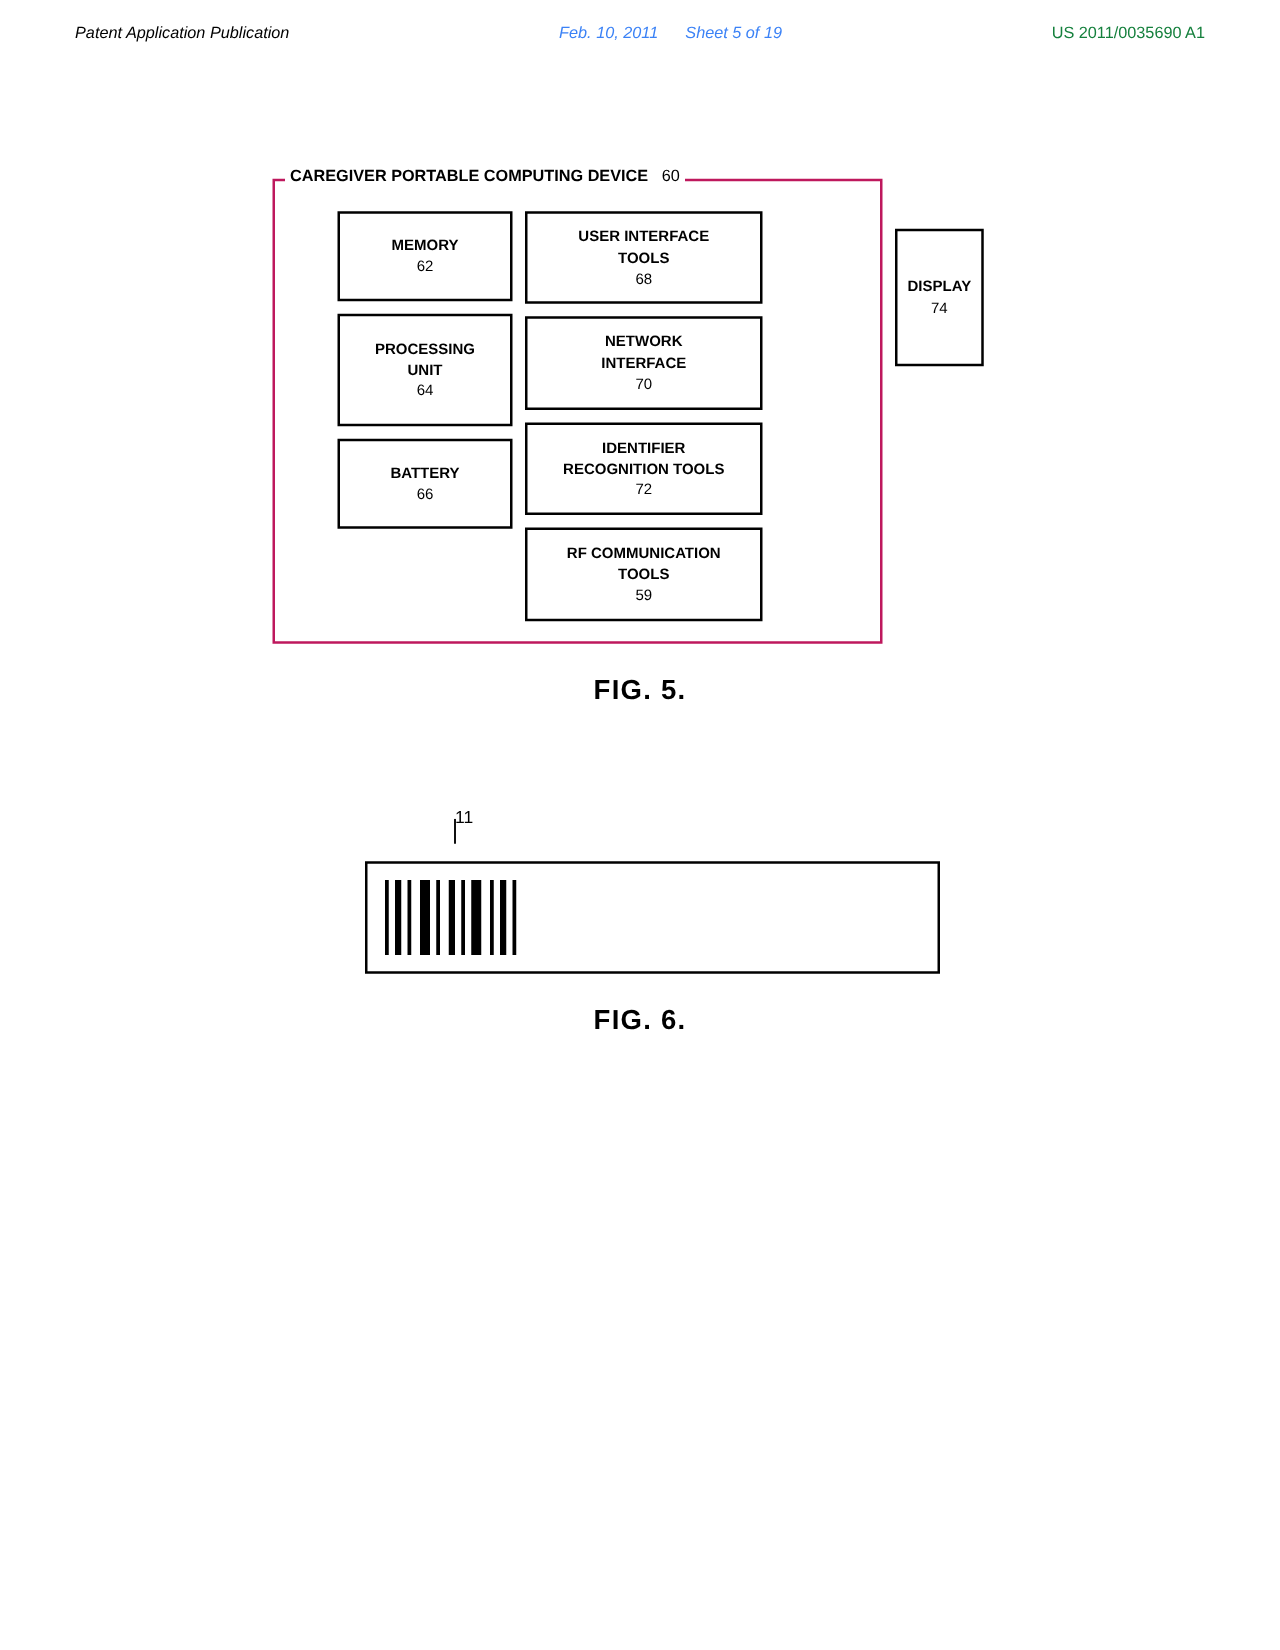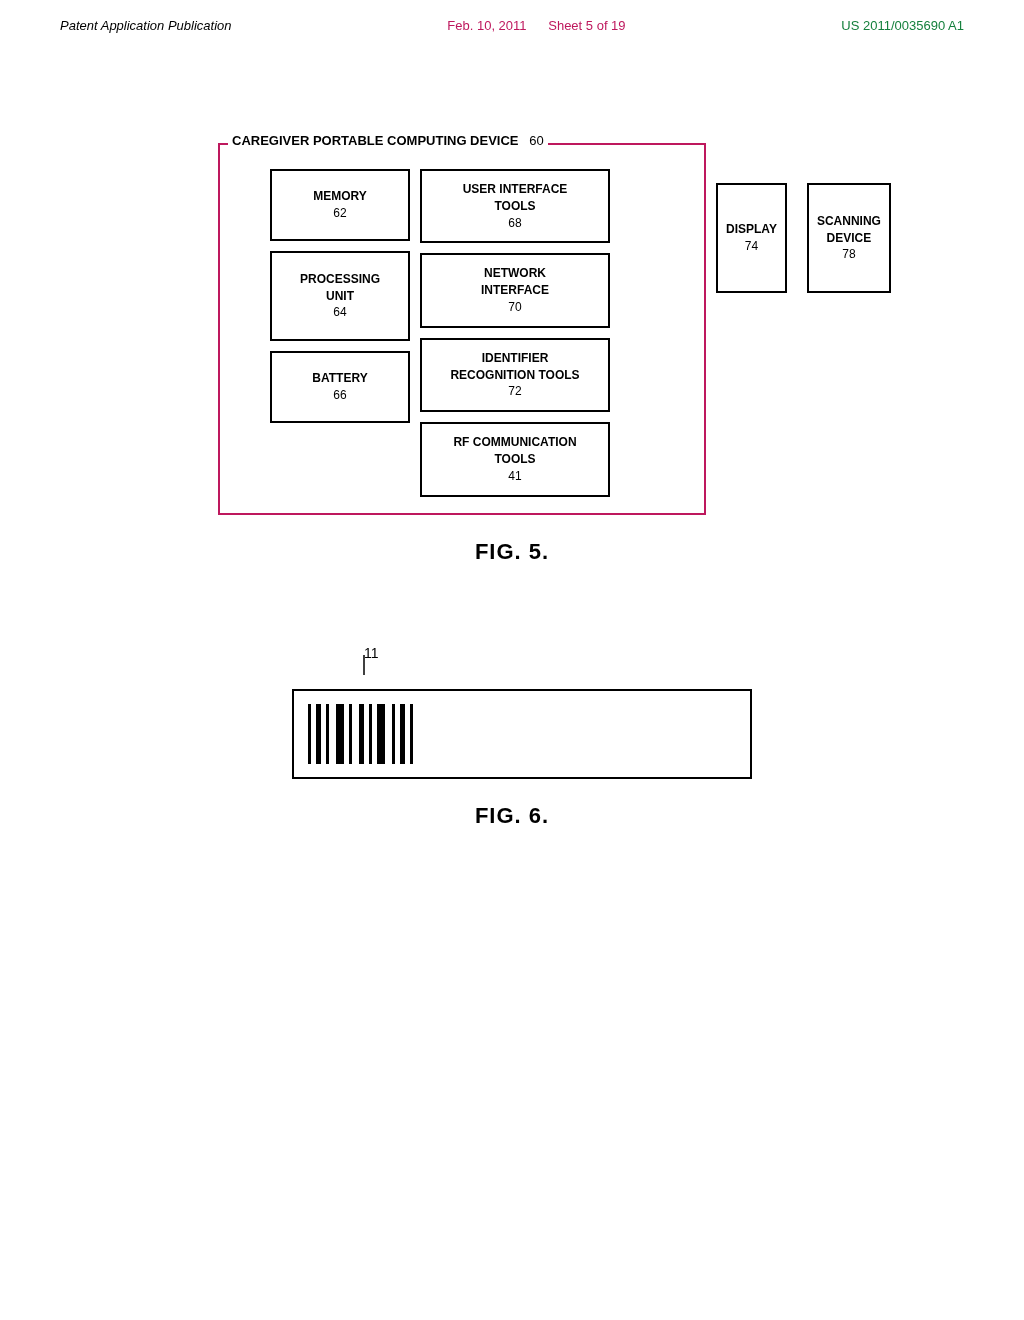--- a/index.html
+++ b/index.html
@@ -26,21 +26,22 @@
     }
 
     .header-left {
       font-size: 13px;
       font-style: italic;
       color: #000;
     }
 
     .header-center {
       font-size: 13px;
-      color: #be185d;
+      color: #3b82f6;
+      font-style: italic;
     }
 
     .header-right {
       font-size: 13px;
       color: #15803d;
     }
 
     
     .content {
       padding: 40px 80px;
@@ -261,42 +262,35 @@
               <div>
                 <div style="white-space:pre-line;">IDENTIFIER
 RECOGNITION TOOLS</div>
                 <div class="block-number">72</div>
               </div>
             </div>
             <div class="block">
               <div>
                 <div style="white-space:pre-line;">RF COMMUNICATION
 TOOLS</div>
-                <div class="block-number">41</div>
+                <div class="block-number">59</div>
               </div>
             </div>
           </div>
         </div>
       </div>
 
       <div class="right-col" style="margin-top: 40px;">
         <div class="block" style="min-height:90px;">
           <div>
             <div>DISPLAY</div>
             <div class="block-number">74</div>
           </div>
         </div>
         <div style="min-height: 110px;"></div>
-        <div class="block" style="min-height:90px;">
-          <div>
-            <div style="white-space:pre-line;">SCANNING
-DEVICE</div>
-            <div class="block-number">78</div>
-          </div>
-        </div>
       </div>
 
     </div>
   </div>
 
   <div class="fig-label">FIG. 5.</div>
 
   <div class="fig6-container">
     <div class="fig6-wrapper">
 

